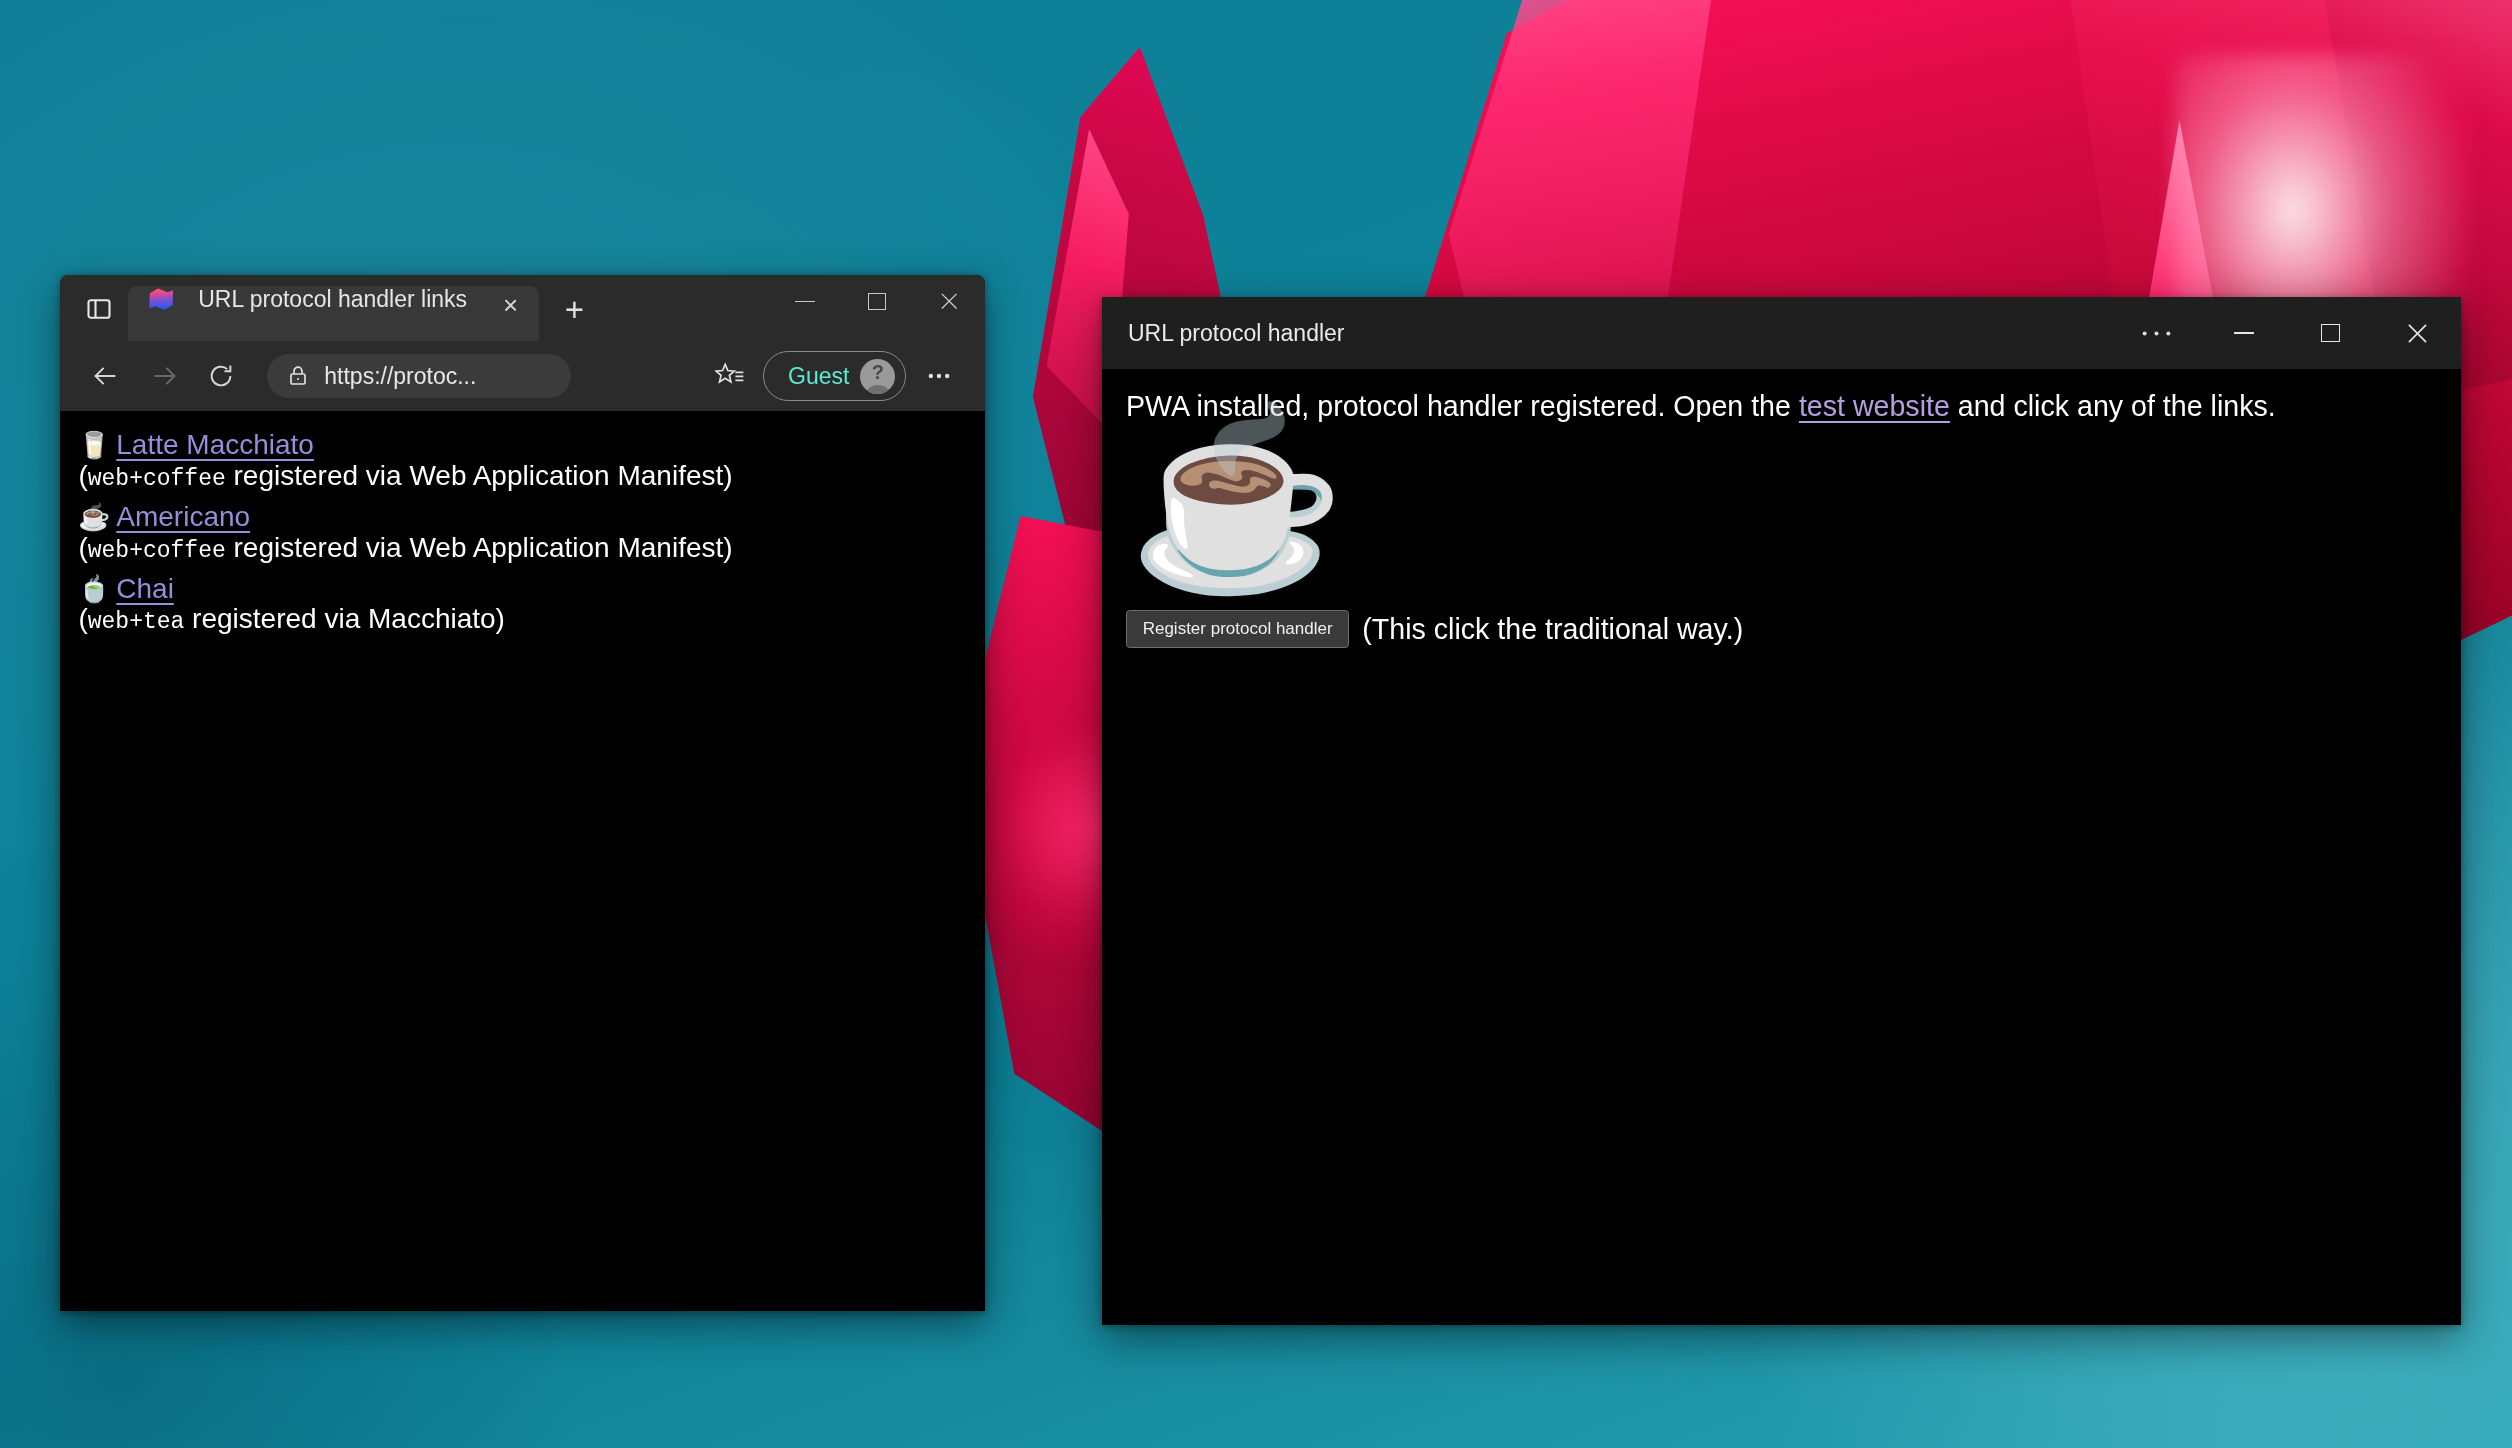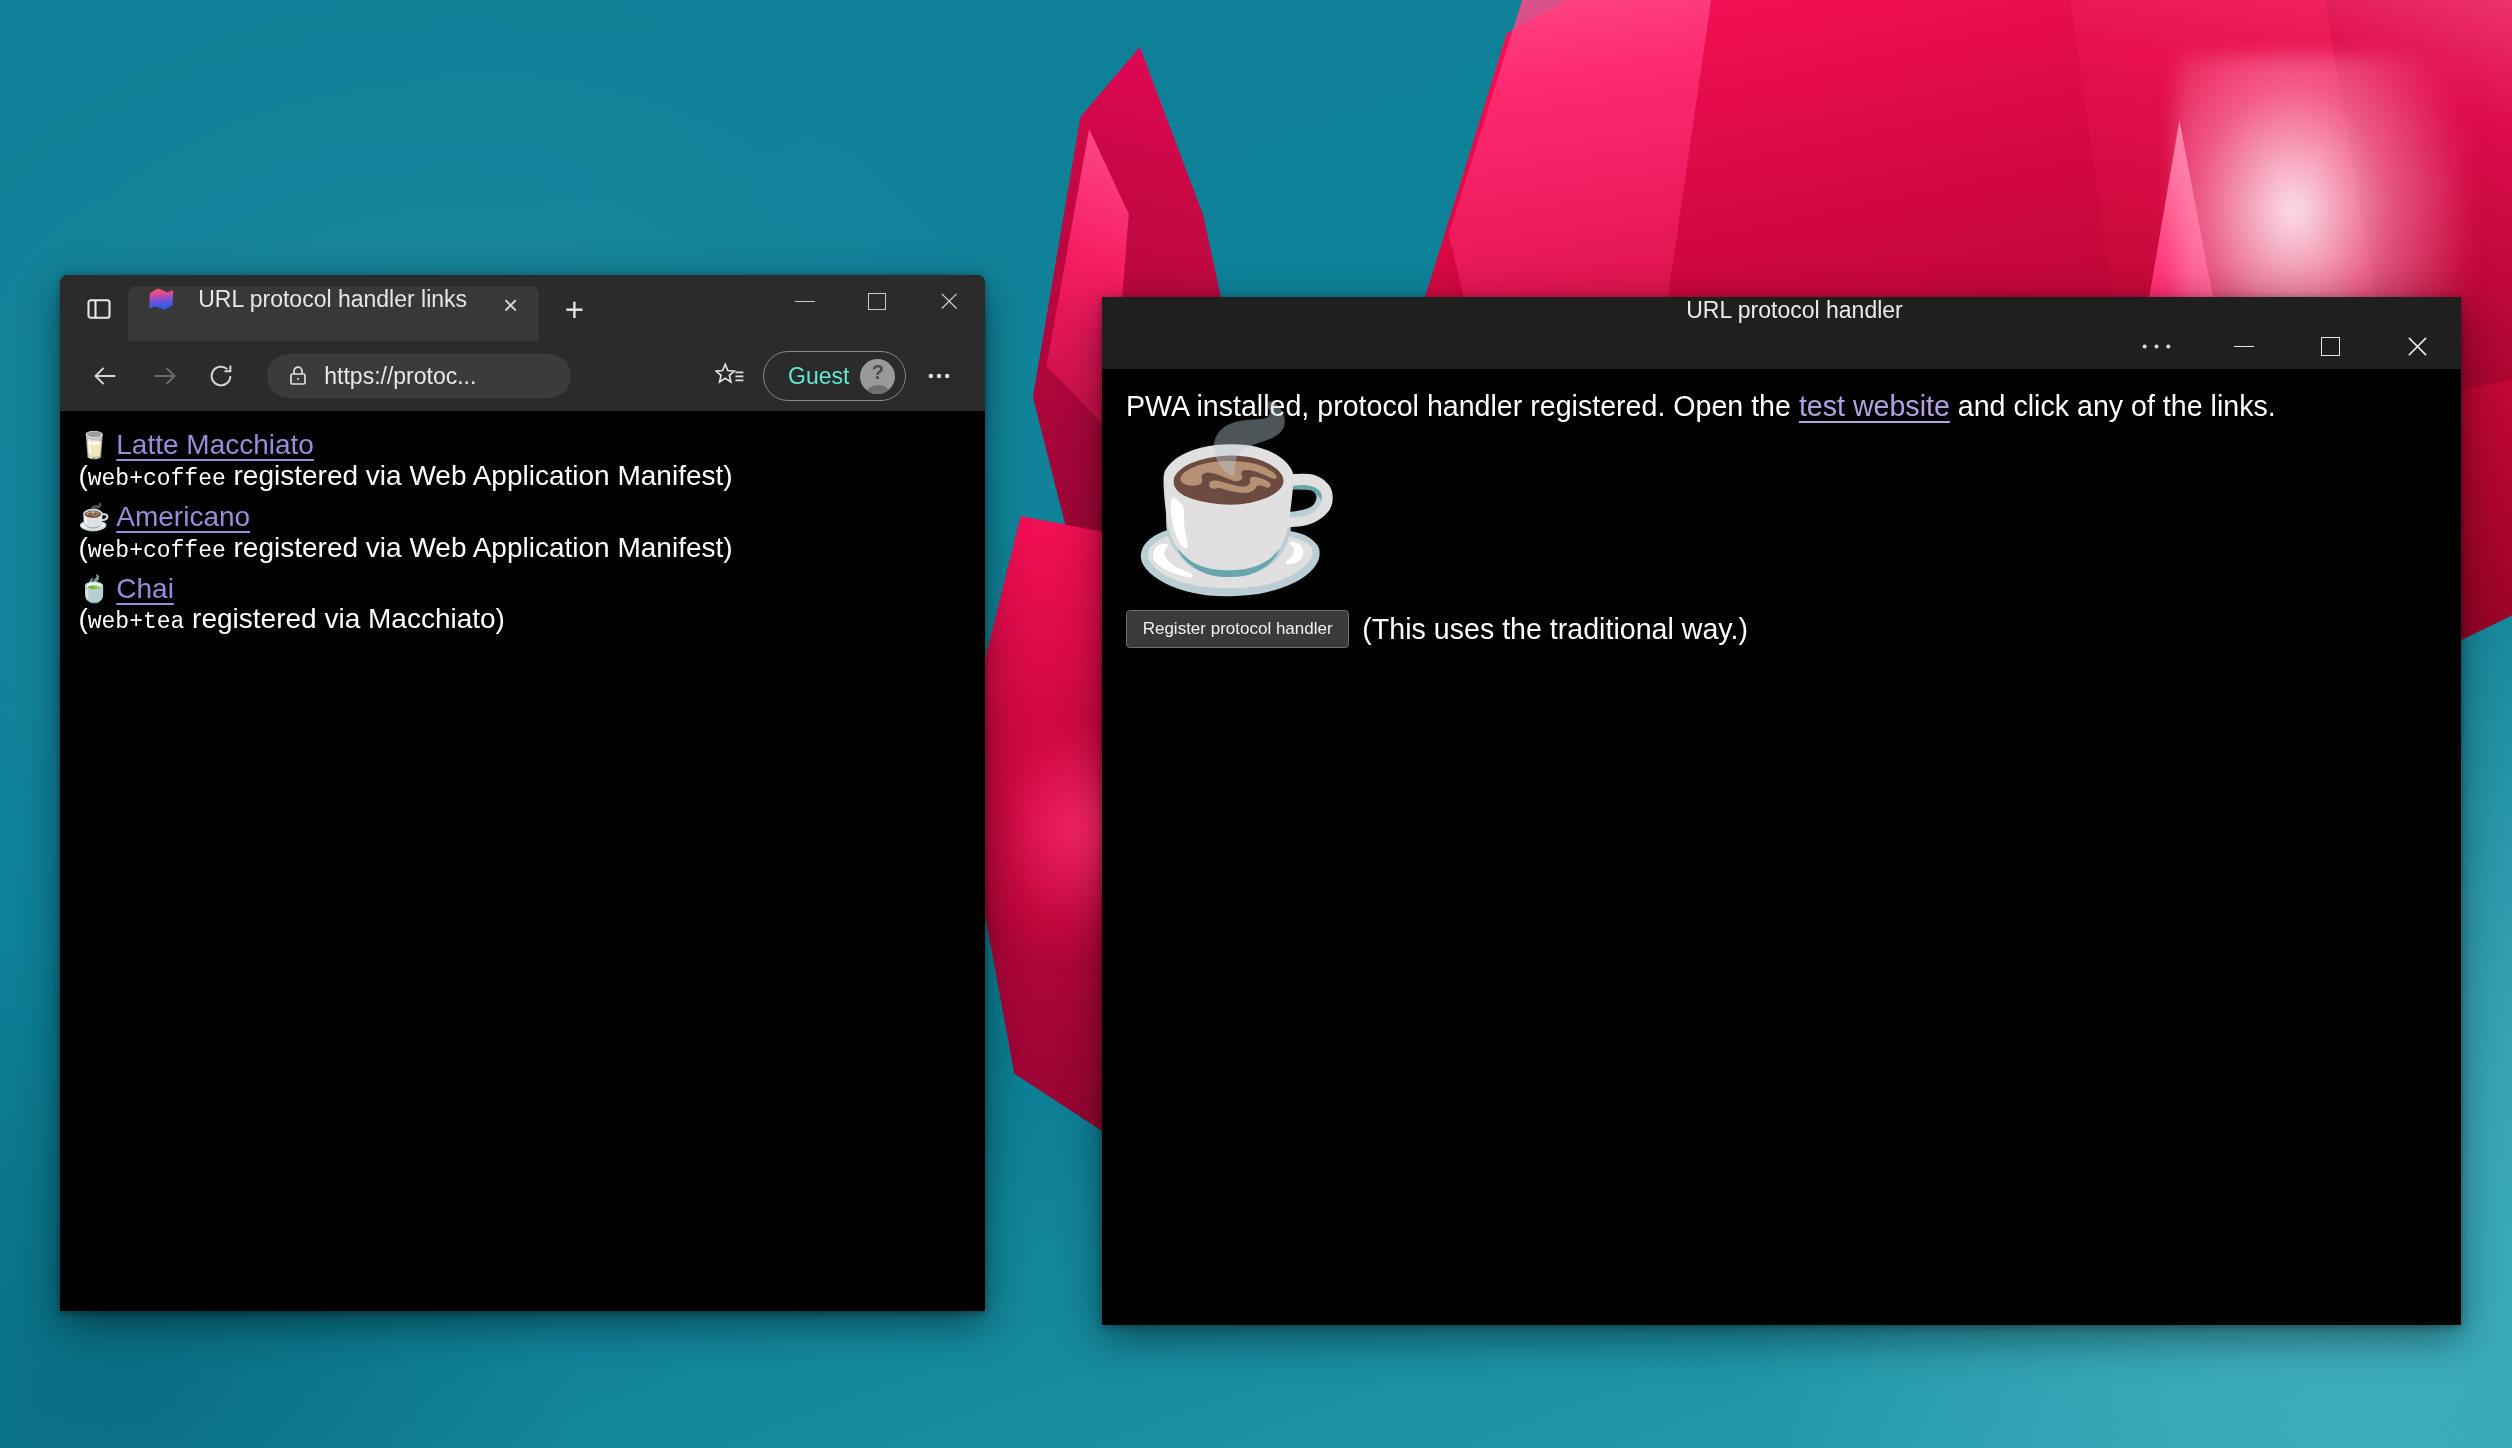--- a/index.html
+++ b/index.html
@@ -319,21 +319,20 @@
     height: 1028px;
     background: #121212;
     overflow: hidden;
   }
   .pwa-titlebar {
     height: 72px;
     background: #1f1f1f;
     display: flex;
     align-items: center;
     padding-left: 26px;
-    flex-direction: column;
   }
   .pwa-title {
     color: #eaeaea;
     font-size: 23px;
   }
   .pwa-tb-right {
     margin-left: auto;
     display: flex;
     align-items: stretch;
     height: 72px;
@@ -563,19 +562,19 @@
 
     <div class="pwa-body">
       <p class="pwa-intro"><span>PWA installed, protocol handler registered. Open the </span><a>test website</a><span> and click any of the links.</span></p>
 
       <div class="coffee-art">
         <span class="coffee-emoji">☕</span>
       </div>
 
       <div class="btn-row">
         <button class="reg-button">Register protocol handler</button>
-        <span class="trad-note">(This uses the traditional way.)</span>
+        <span class="trad-note">(This click the traditional way.)</span>
       </div>
     </div>
   </div>
 
 </div>
 
 
 </body></html>

